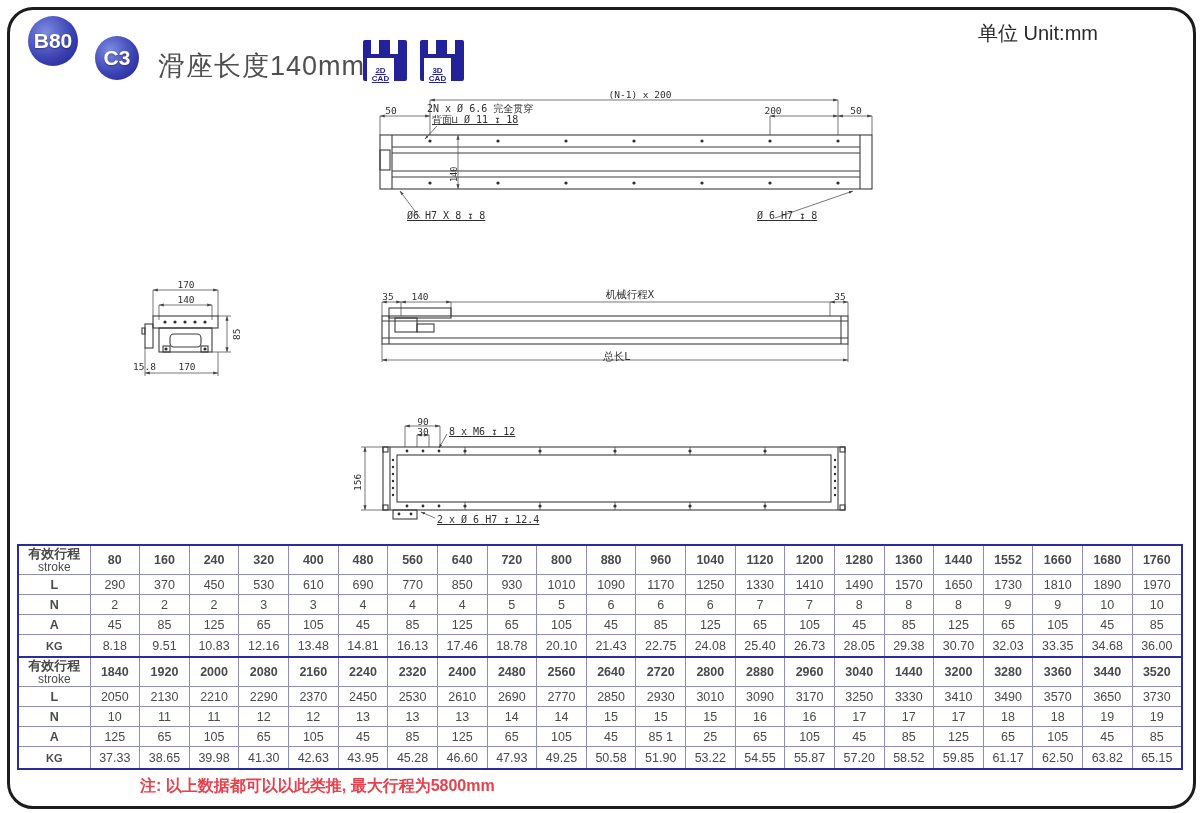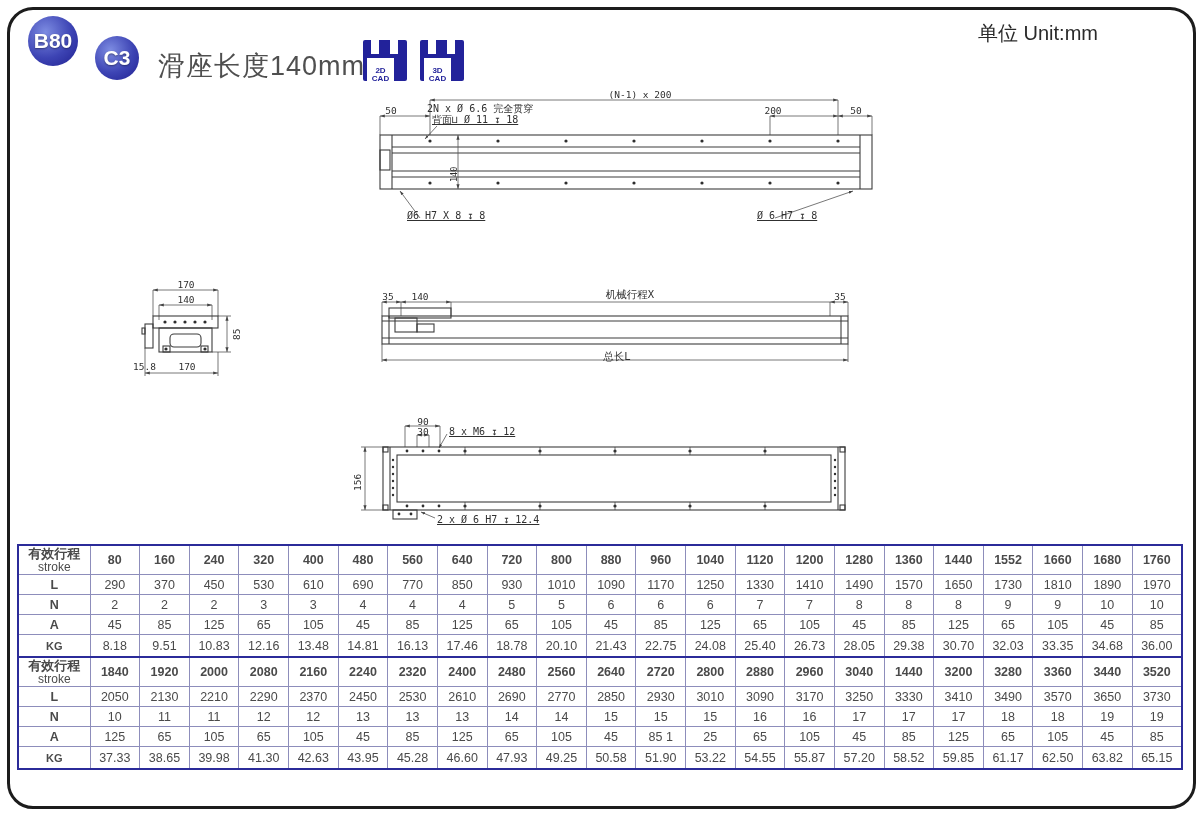--- a/index.html
+++ b/index.html
@@ -14,21 +14,21 @@
          text-shadow:0 1px 2px rgba(0,0,0,.4);}
   .b80{left:28px;top:16px;width:50px;height:50px;font-size:21px;}
   .c3{left:95px;top:36px;width:44px;height:44px;font-size:21px;text-align:right;}
   .subtitle{position:absolute;left:158px;top:48px;font-size:27px;color:#4f4f4f;letter-spacing:1px;}
   .unit{position:absolute;left:978px;top:20px;font-size:20px;color:#2a2a2a;}
   .cad{position:absolute;width:44px;height:41px;background:#22229a;border-radius:2px;cursor:pointer;}
   .cad .notch{position:absolute;top:0;width:8px;height:14px;background:#fff;}
   .cad .n1{left:8px}.cad .n2{left:27px}
   .cadbox{position:absolute;left:4px;top:18px;width:27px;height:34px;background:#fff;
           display:flex;flex-direction:column;align-items:center;justify-content:center;
-          font-size:8px;line-height:8px;color:#22229a;font-weight:bold;}
+          font-size:8px;line-height:8px;color:#22229a;font-weight:bold;text-decoration:underline;}
   .cad2d{left:363px;top:40px;}
   .cad3d{left:420px;top:40px;}
 
   
   svg{position:absolute;overflow:visible;}
   .bl{stroke:#3c3c3c;stroke-width:1.1;fill:none;}
   .tn{stroke:#3c3c3c;stroke-width:0.7;fill:none;}
   .dl{stroke:#555;stroke-width:0.8;fill:none;}
   .dot{fill:#2e2e2e;}
   .dimlbl{position:absolute;font-family:"DejaVu Sans Mono","Liberation Mono",monospace;
@@ -529,13 +529,14 @@
           <td class="val">58.52</td>
           <td class="val">59.85</td>
           <td class="val">61.17</td>
           <td class="val">62.50</td>
           <td class="val">63.82</td>
           <td class="val">65.15</td>
         </tr>
       </tbody>
     </table>
 
+  <div class="note">注: 以上数据都可以以此类推, 最大行程为5800mm</div>
 </div>
 
 </body></html>

